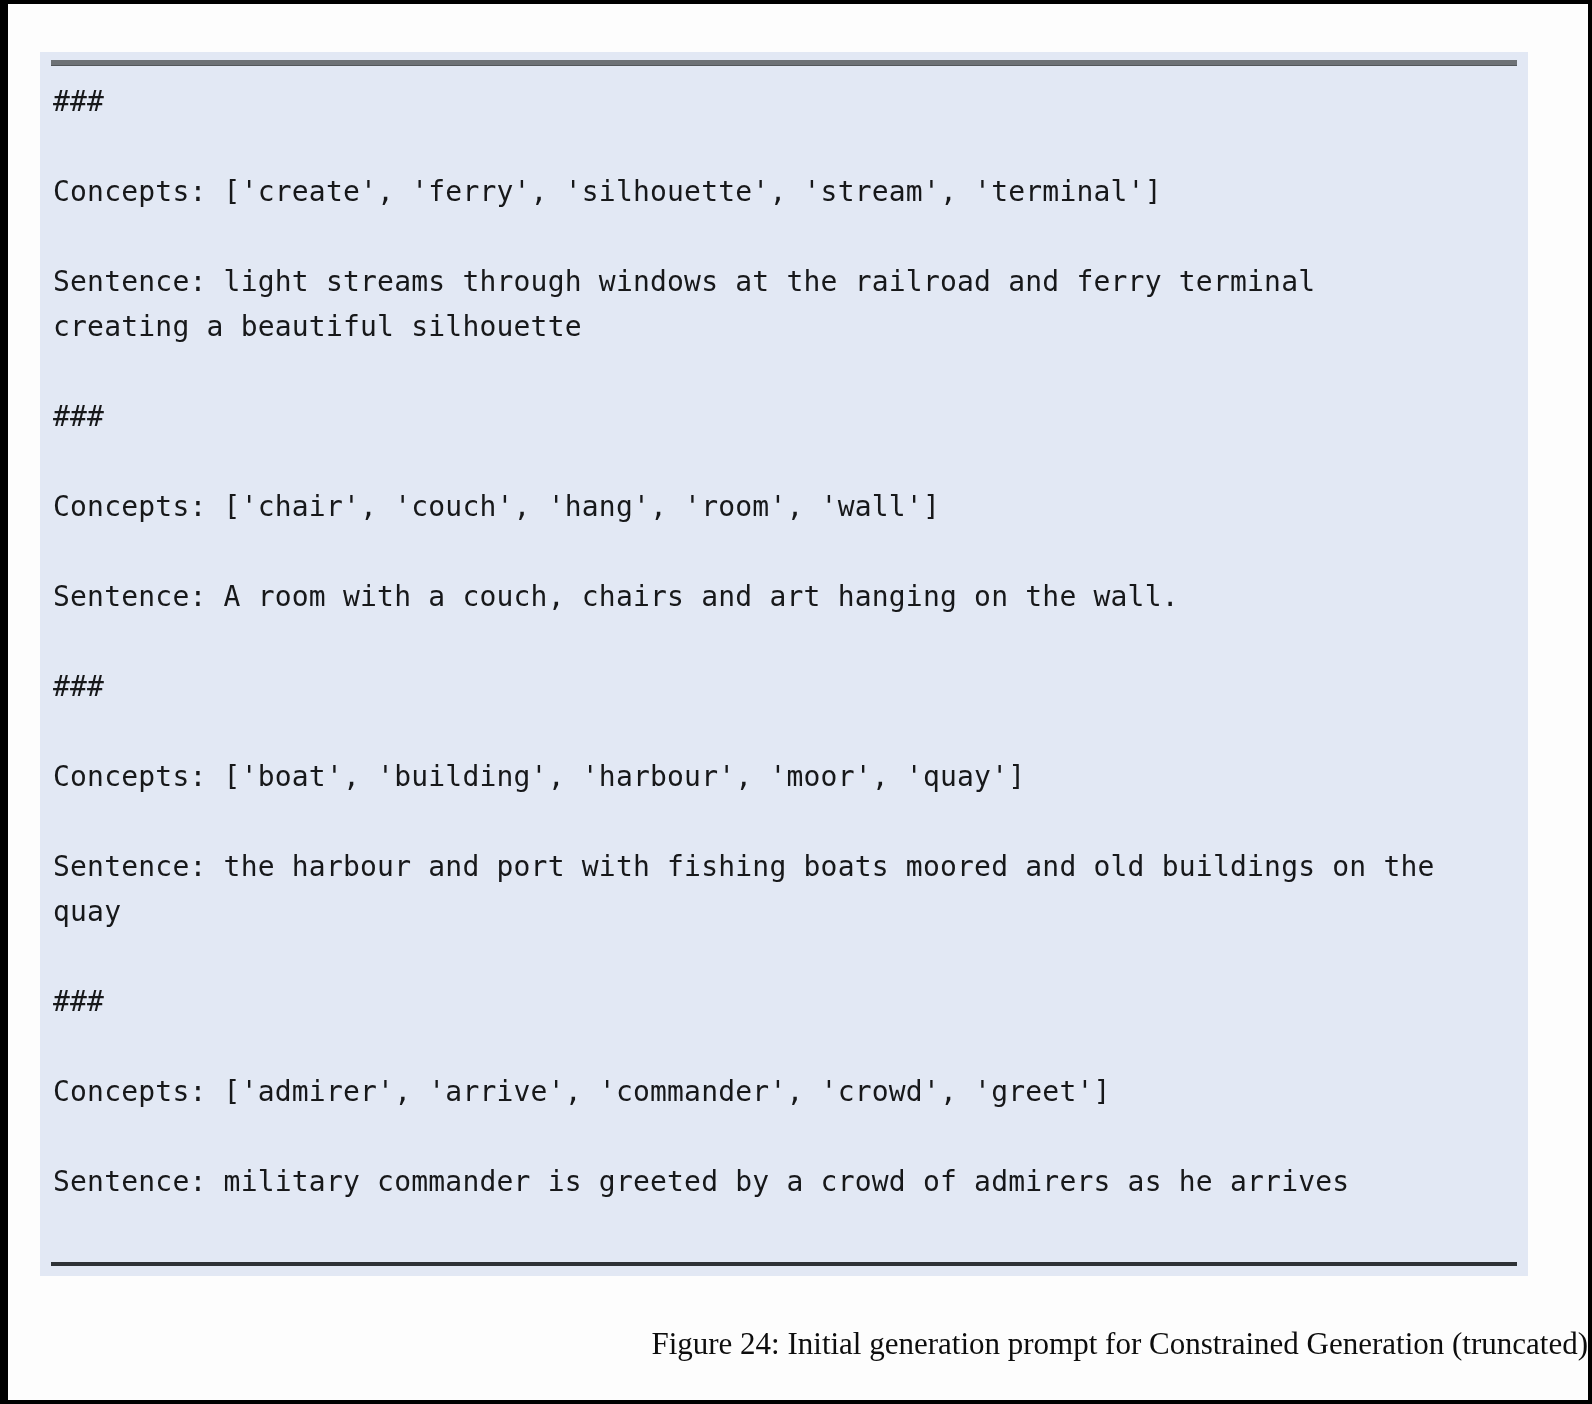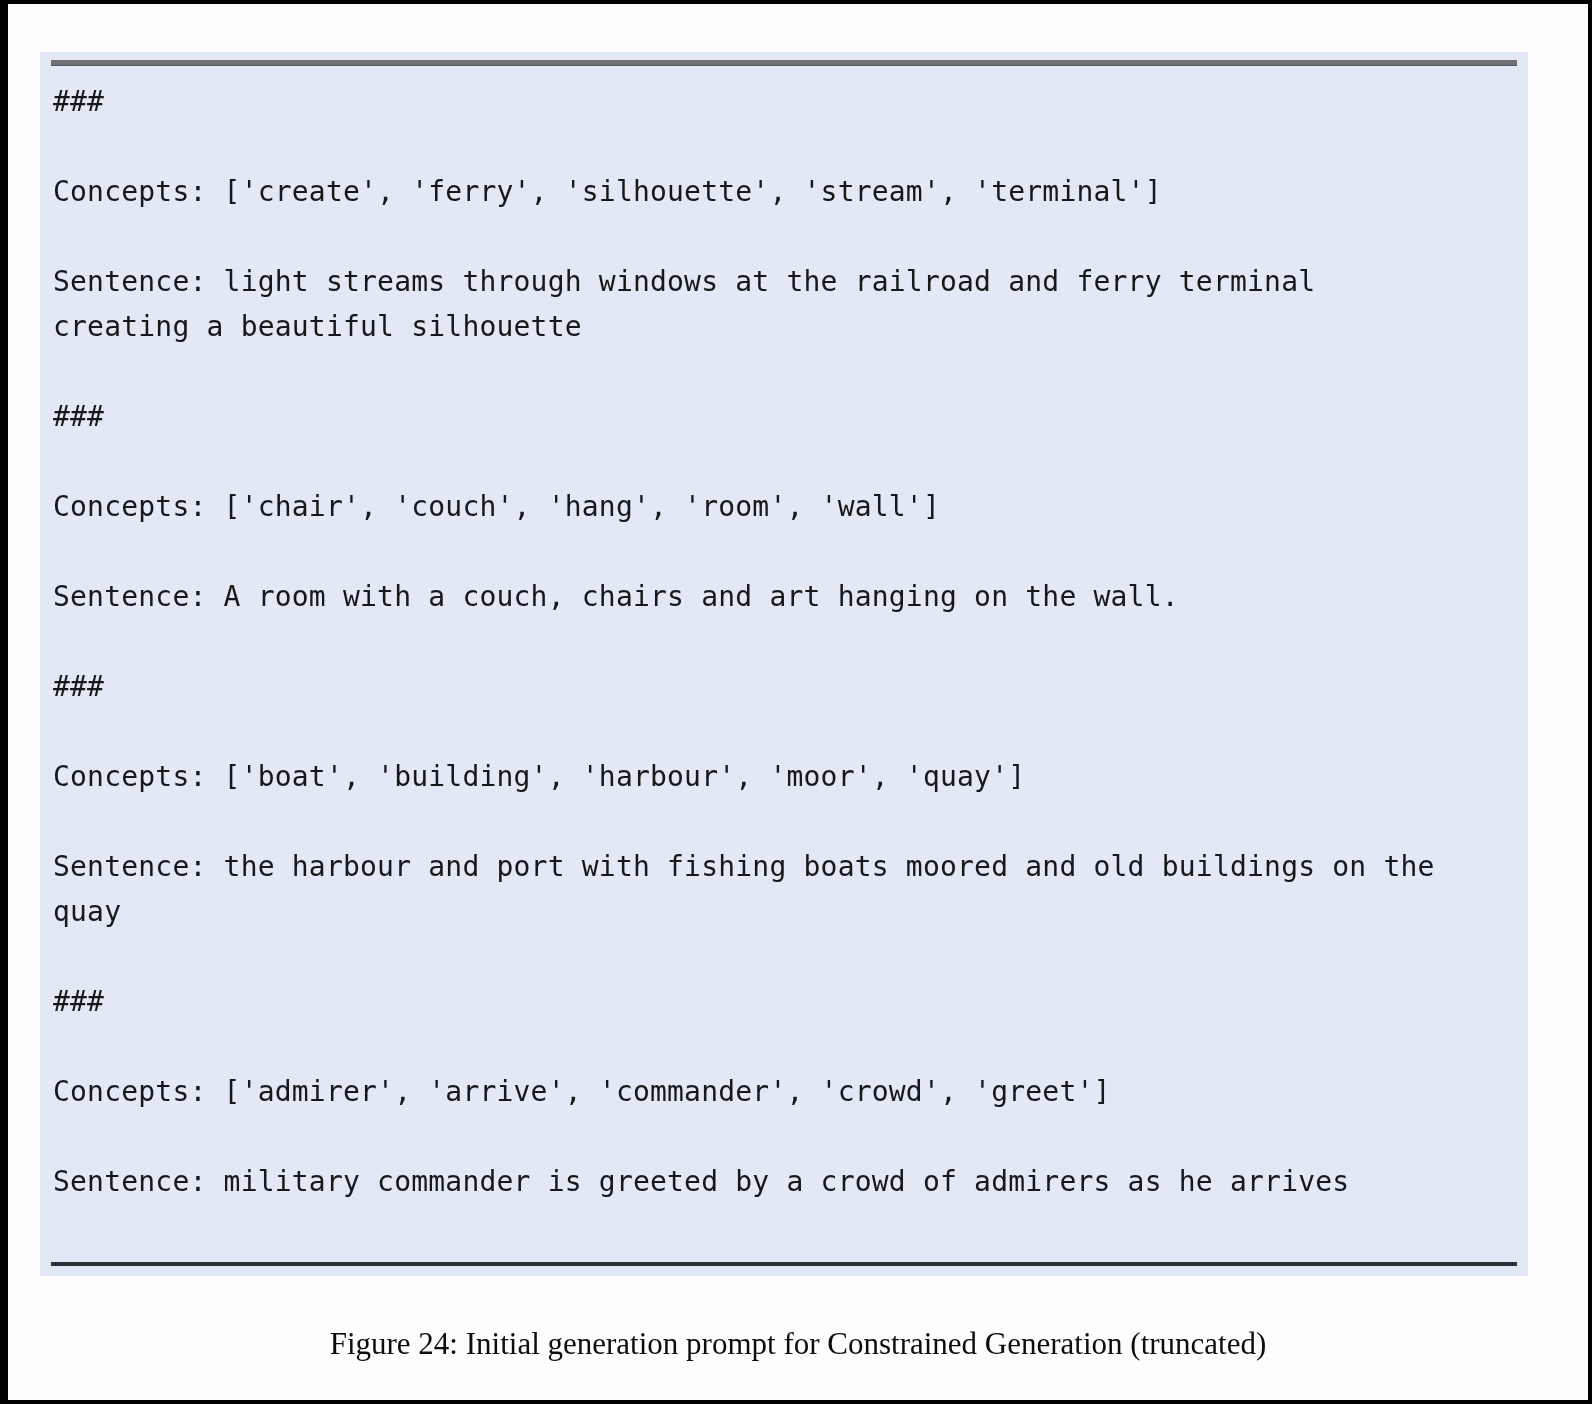--- a/index.html
+++ b/index.html
@@ -49,21 +49,21 @@
     line-height: 45px;
     letter-spacing: 0.2px;
     color: var(--text-col);
     white-space: pre;
   }
   .caption {
     position: absolute;
     left: 0;
     right: 0;
     top: 1320px;
-    text-align: center;
+    text-align: right;
     font-family: "Liberation Serif", serif;
     font-size: 31px;
     line-height: 40px;
     color: #0d0d0d;
   }
 </style>
 </head>
 <body style="--box-bg: #e2e8f4; --top-rule: #6e7276; --bottom-rule: #2e3236; --text-col: #17181a;">
 
 <div class="prompt-box">

